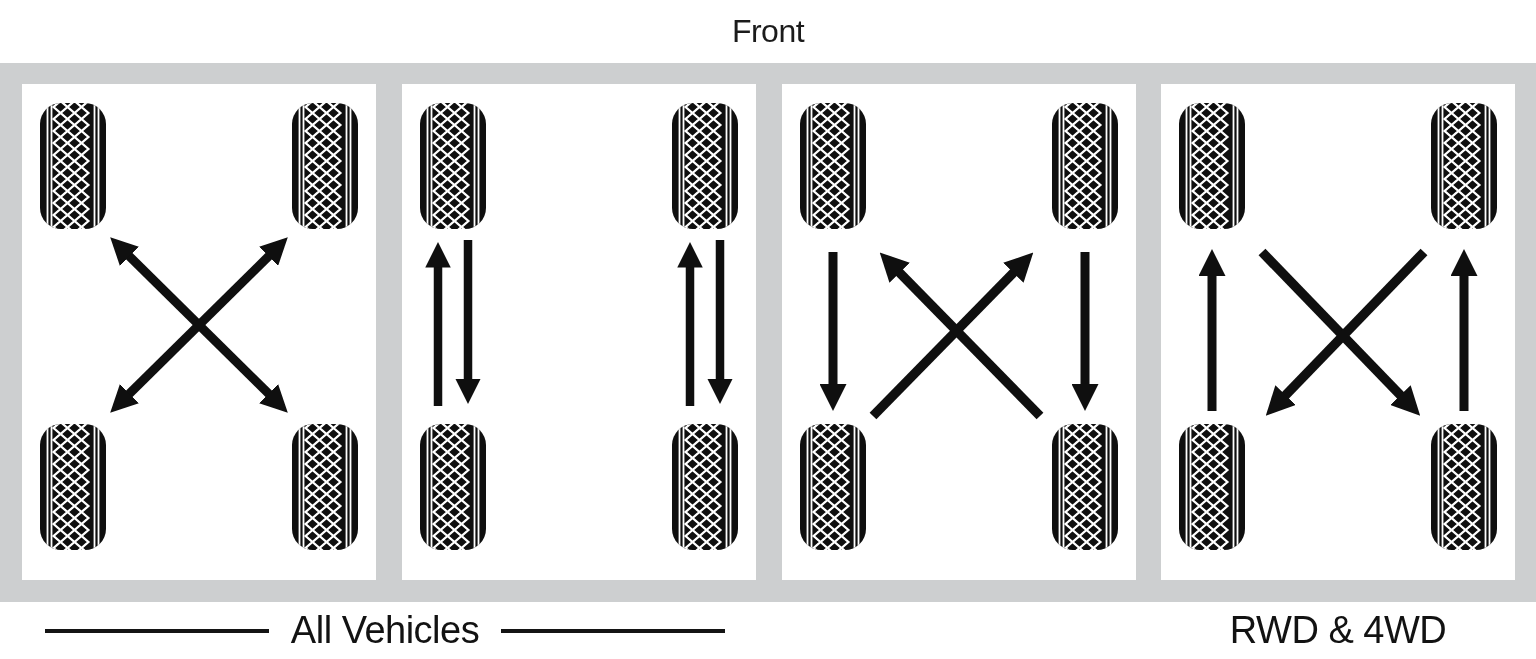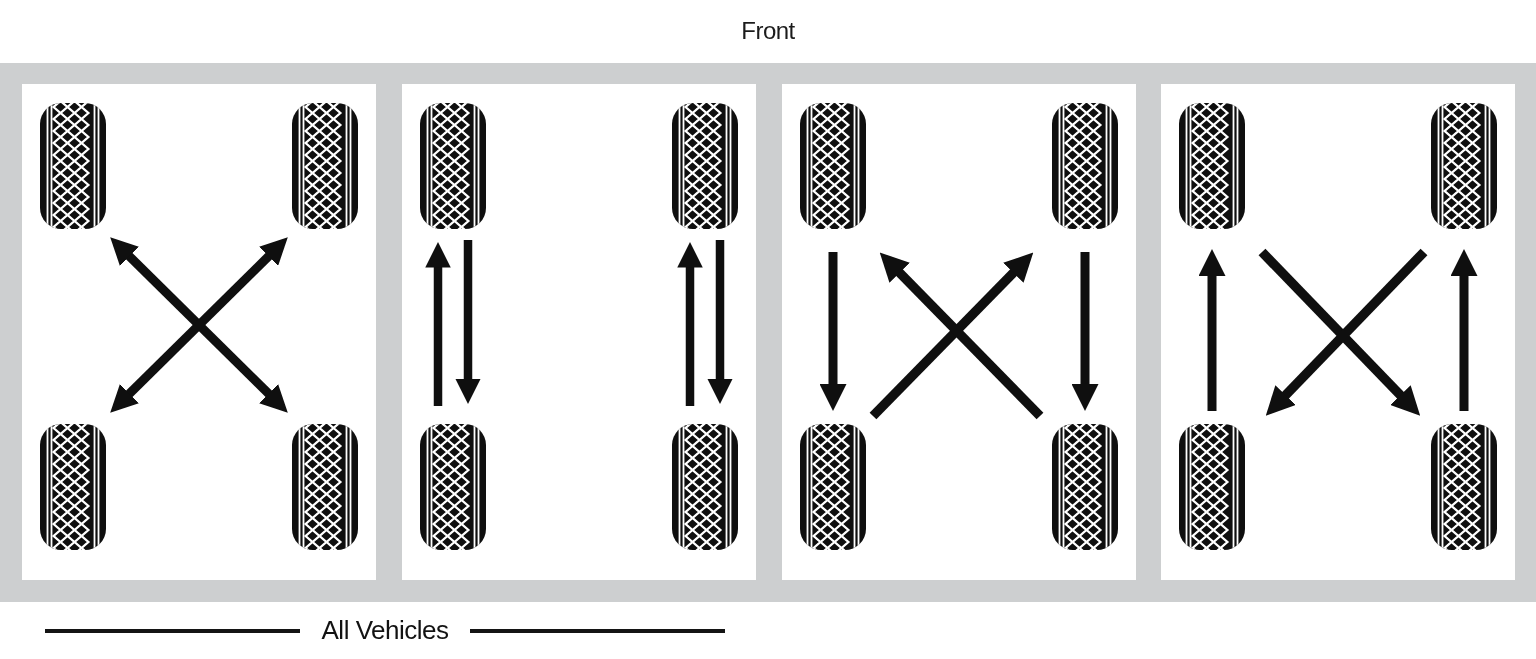--- a/index.html
+++ b/index.html
@@ -3,33 +3,33 @@
 <meta charset="utf-8">
 <style>
   html,body{margin:0;padding:0;}
   body{
     width:1536px;height:659px;position:relative;background:#ffffff;
     font-family:"Liberation Sans", sans-serif;color:#151515;overflow:hidden;
   }
   .title{
     position:absolute;top:2px;left:0;width:100%;height:58px;
     display:flex;align-items:center;justify-content:center;
-    font-size:24px;letter-spacing:-0.5px;color:#1b1b1b;
+    font-size:32px;letter-spacing:-0.5px;color:#1b1b1b;
   }
   .band{
     position:absolute;top:63px;left:0;width:1536px;height:539px;
     background:#cdcfd0;
   }
   .band svg{display:block;}
   .footer{
     position:absolute;top:602px;left:0;width:1536px;height:57px;
   }
   .label{
     position:absolute;top:0;height:57px;display:flex;align-items:center;justify-content:center;
-    font-size:26px;letter-spacing:-0.5px;color:#121212;white-space:nowrap;
+    font-size:38px;letter-spacing:-0.5px;color:#121212;white-space:nowrap;
   }
   .all-vehicles{left:45px;width:680px;}
   .all-vehicles .rule{flex:1 1 auto;height:4px;background:#141414;}
   .all-vehicles .txt{margin:0 22px;}
   .fwd{left:782px;width:354px;}
   .rwd{left:1161px;width:354px;}
 </style>
 </head>
 <body>
 
@@ -108,13 +108,14 @@
     </g>
   </svg>
 </div>
 
 <div class="footer">
   <div class="label all-vehicles">
     <span class="rule"></span>
     <span class="txt">All Vehicles</span>
     <span class="rule"></span>
   </div>
+  <div class="label rwd">RWD &amp; 4WD</div>
 </div>
 
 </body></html>

